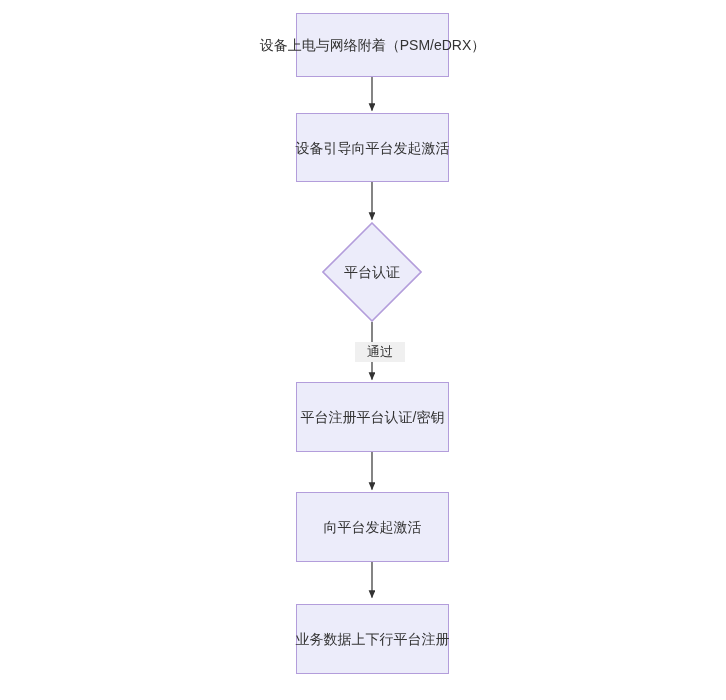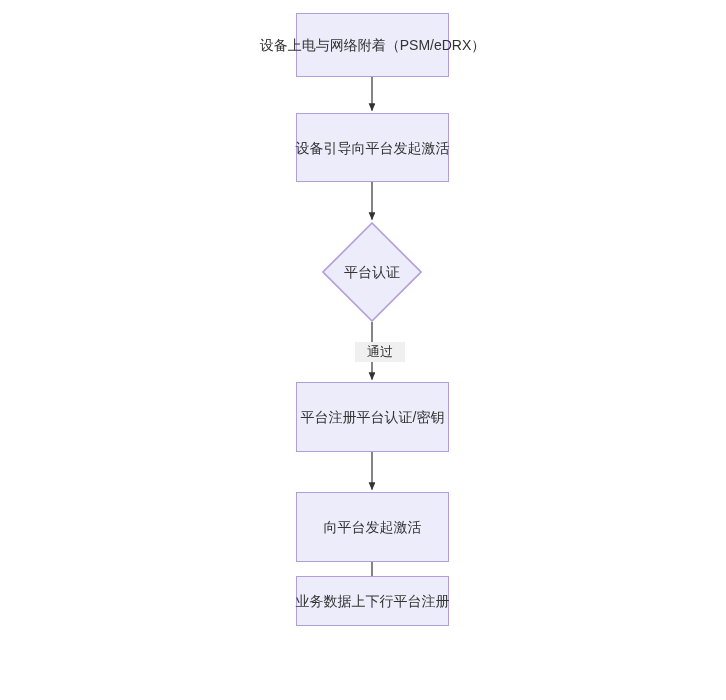--- a/index.html
+++ b/index.html
@@ -119,18 +119,18 @@
 
   <div class="node node-process" style="top:382px; height:70px;">
     <span class="node-line">平台注册</span>
     <span class="node-line">平台认证/密钥</span>
   </div>
 
   <div class="node node-process" style="top:492px; height:70px;">
     <span class="node-line">向平台发起激活</span>
   </div>
 
-  <div class="node node-process" style="top:576px; height:50px;align-items:center;">
+  <div class="node node-process" style="top:604px; height:70px;align-items:center;">
     <span class="node-line">业务数据上下行</span>
     <span class="node-line">平台注册</span>
   </div>
 
 </div>
 
 </body></html>

